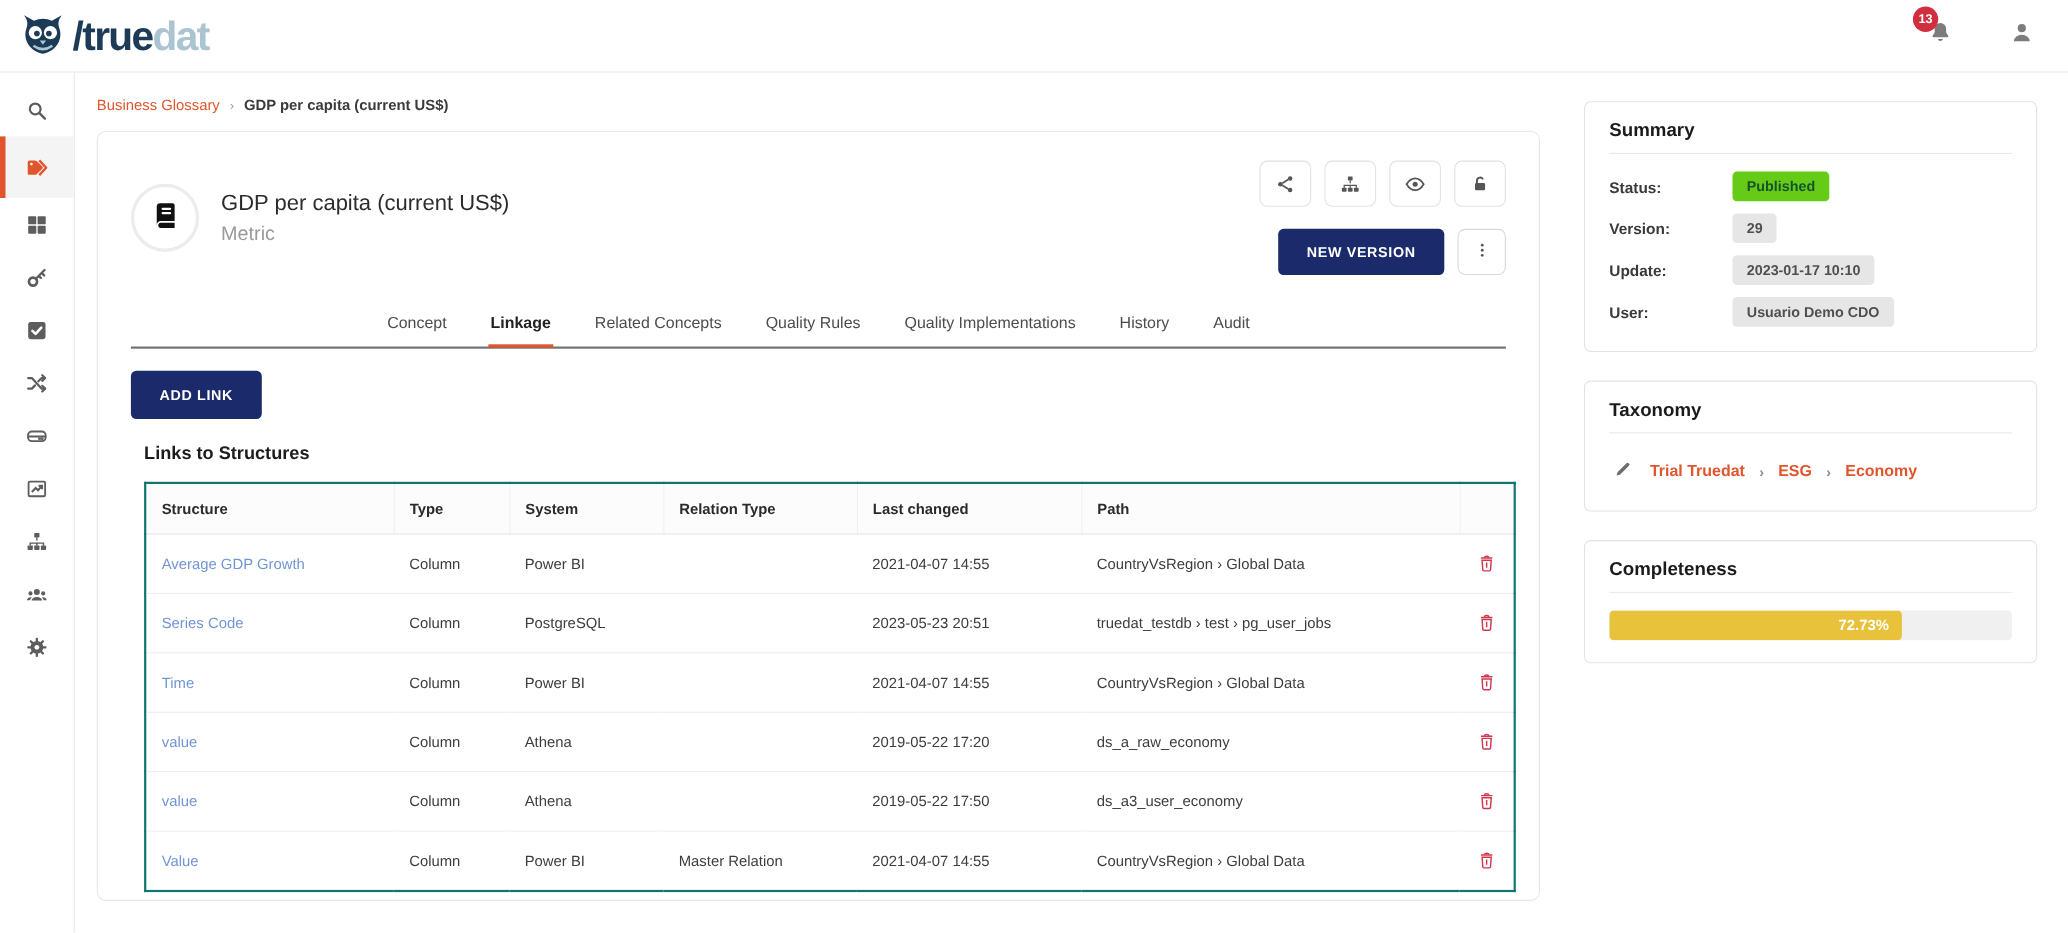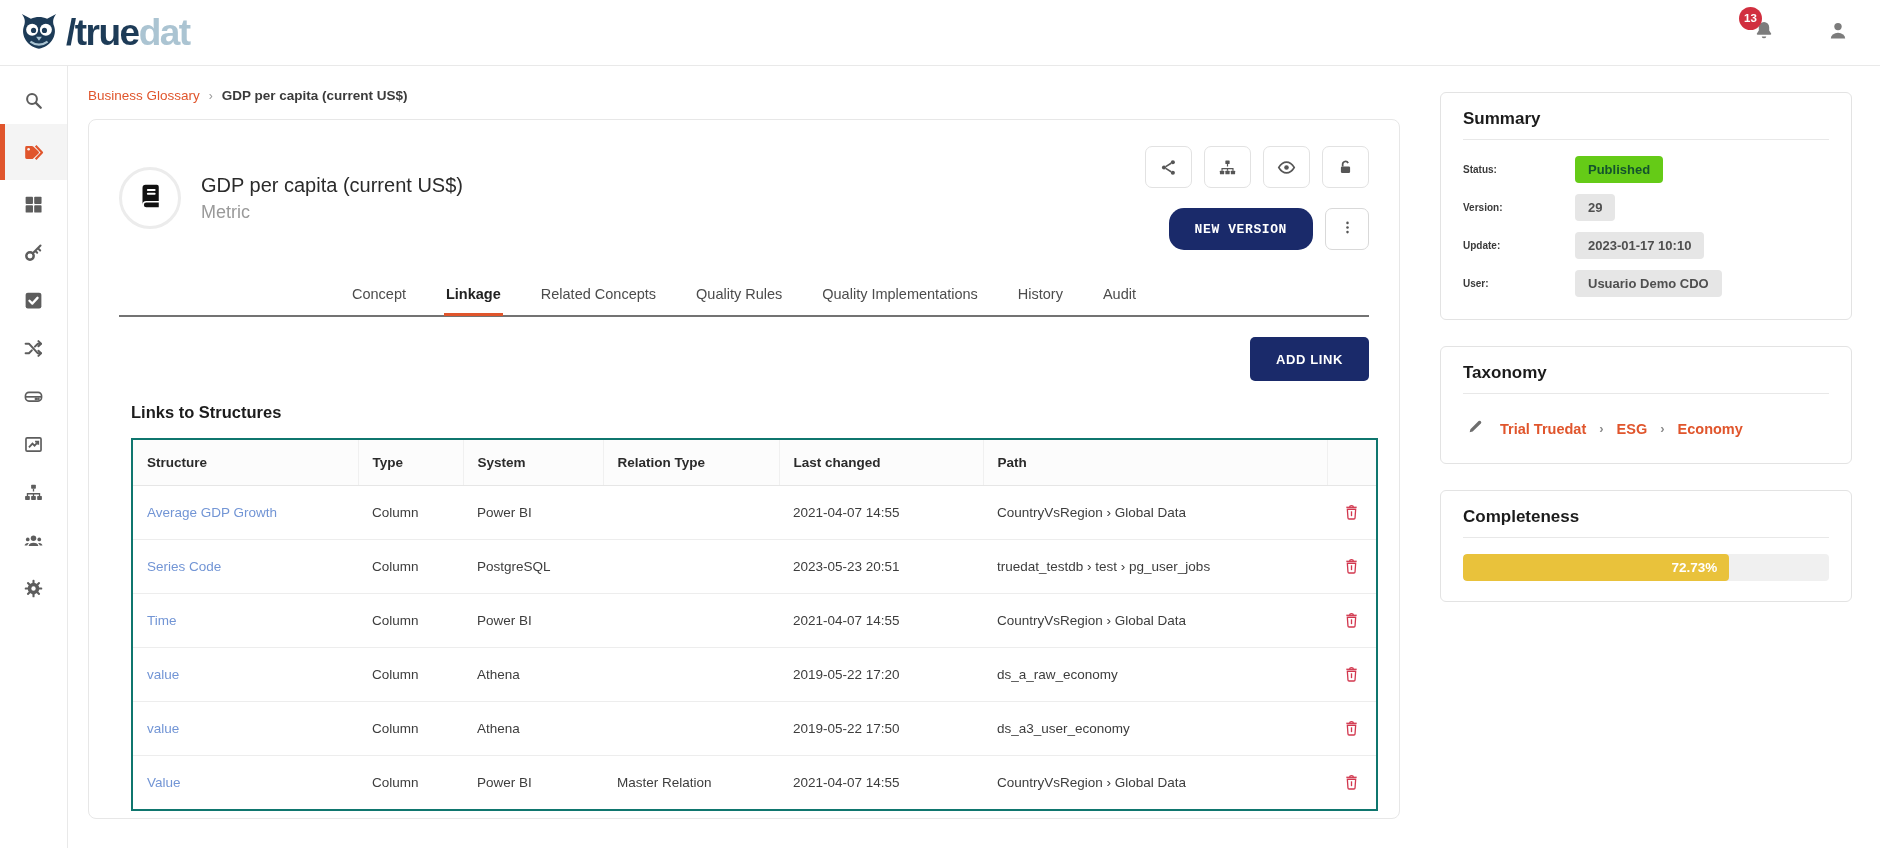--- a/index.html
+++ b/index.html
@@ -41,51 +41,51 @@
   .head-left { display:flex; align-items:center; gap:20px; }
   .avatar-circle { width:62px; height:62px; border-radius:50%; border:3px solid #ececec; display:flex; align-items:center; justify-content:center; color:#111; flex:none; }
   .avatar-circle svg { width:30px; height:30px; }
   .concept-title { font-size:20px; color:#2b2b2b; font-weight:400; }
   .concept-subtitle { font-size:18px; color:#9a9a9a; margin-top:5px; }
   .head-right { display:flex; flex-direction:column; align-items:flex-end; gap:20px; }
   .action-row { display:flex; gap:12px; }
   .icon-btn { width:47px; height:42px; border:1px solid #e2e2e2; border-radius:7px; background:#fff; color:#565656; display:flex; align-items:center; justify-content:center; cursor:pointer; }
   .icon-btn svg { width:19px; height:19px; }
   .version-row { display:flex; gap:12px; }
-  .btn-primary { background:#1a2a6a; color:#fff; font-weight:700; font-size:13px; letter-spacing:.6px; padding:0 26px; height:42px; border-radius:15px; border:none; cursor:pointer; font-family:Liberation Mono, monospace; }
+  .btn-primary { background:#1a2a6a; color:#fff; font-weight:700; font-size:13px; letter-spacing:.6px; padding:0 26px; height:42px; border-radius:5px; border:none; cursor:pointer; font-family:Liberation Sans, sans-serif; }
   .kebab-btn { width:44px; height:42px; border:1px solid #d9d9d9; border-radius:7px; background:#fff; color:#555; display:flex; align-items:center; justify-content:center; cursor:pointer; }
   .kebab-btn svg { width:17px; height:17px; }
 
   
   .tabs { margin-top:26px; border-bottom:2px solid #737373; display:flex; gap:36px;justify-content:center; }
   .tab { padding:10px 2px 11px; font-size:14.5px; color:#4c4c4c; cursor:pointer; border-bottom:3px solid transparent; margin-bottom:-1px; }
   .tab.active { font-weight:700; color:#222; border-bottom-color:#e0552c; }
 
   
-  .addlink-row { display:flex; justify-content:flex-end; margin:20px 0 22px; }
+  .addlink-row { display:flex; margin:20px 0 22px; }
   .btn-addlink { background:#1a2a6a; color:#fff; font-weight:700; font-size:13px; letter-spacing:.6px; padding:0 26px; height:44px; border-radius:5px; border:none; cursor:pointer; font-family:inherit; }
   .section-title { font-weight:700; font-size:16.5px; color:#1c1c1c; margin:0 0 16px 12px; }
 
   table.links-table { width:1247px; margin-left:12px; border-collapse:collapse; border:2px solid #0f766e; font-size:13.5px; table-layout:fixed; }
   .links-table th { text-align:left; font-weight:700; color:#2b2b2b; padding:15px 14px; background:#fcfcfc; border-right:1px solid #f0f0f0; border-bottom:1px solid #e6e6e6; }
   .links-table th:last-child { border-right:none; }
   .links-table td { padding:15px 14px; border-bottom:1px solid #ededed; color:#3d3d3d; overflow:hidden; white-space:nowrap; }
   .links-table tr:last-child td { border-bottom:none; }
   .structure-link { color:#7295d5; text-decoration:none; cursor:pointer; }
   td.cell-action { text-align:center; }
   .trash-btn { background:none; border:none; color:#d2374e; cursor:pointer; padding:2px; }
   .trash-btn svg { width:17px; height:18px; }
 
   
   .aside { width:412px; flex:none; padding-top:4px; }
   .panel { border:1px solid #e3e3e3; border-radius:6px; padding:16px 22px 20px; margin-bottom:26px; background:#fff; }
   .panel-title { font-size:17px; font-weight:700; color:#1b1b1b; padding-bottom:10px; border-bottom:1px solid #e8e8e8; margin-bottom:16px; }
   .sum-row { display:flex; align-items:center; margin-bottom:11px; }
   .sum-row:last-child { margin-bottom:2px; }
-  .sum-label { width:112px; font-weight:700; font-size:10px; color:#3a3a3a; flex:none; }
+  .sum-label { width:112px; font-weight:700; font-size:14px; color:#3a3a3a; flex:none; }
   .badge { font-size:13px; padding:6px 13px; border-radius:4px; background:#e6e6e6; color:#4f4f4f; display:inline-block;font-weight:bold; }
   .badge.success { background:#65cb17; color:#14532d; font-weight:700; }
   .rel-group { font-size:14px; color:#4a4a4a; margin-bottom:11px; }
   .rel-link { color:#7295d5; font-size:14.5px; margin-left:7px; cursor:pointer; display:inline-block; margin-bottom:4px; }
   .tax-row { display:flex; align-items:center; gap:16px; padding:8px 0 4px 4px; }
   .pencil-wrap { color:#6e6e6e; display:flex; cursor:pointer; }
   .pencil-wrap svg { width:17px; height:17px; }
   .tax-links { display:flex; align-items:center; gap:13px; flex-wrap:wrap; }
   .tax-link { color:#e0552c; font-weight:700; font-size:14.5px; cursor:pointer; }
   .tax-sep { color:#8b8b8b; font-weight:700; font-size:13px; }

